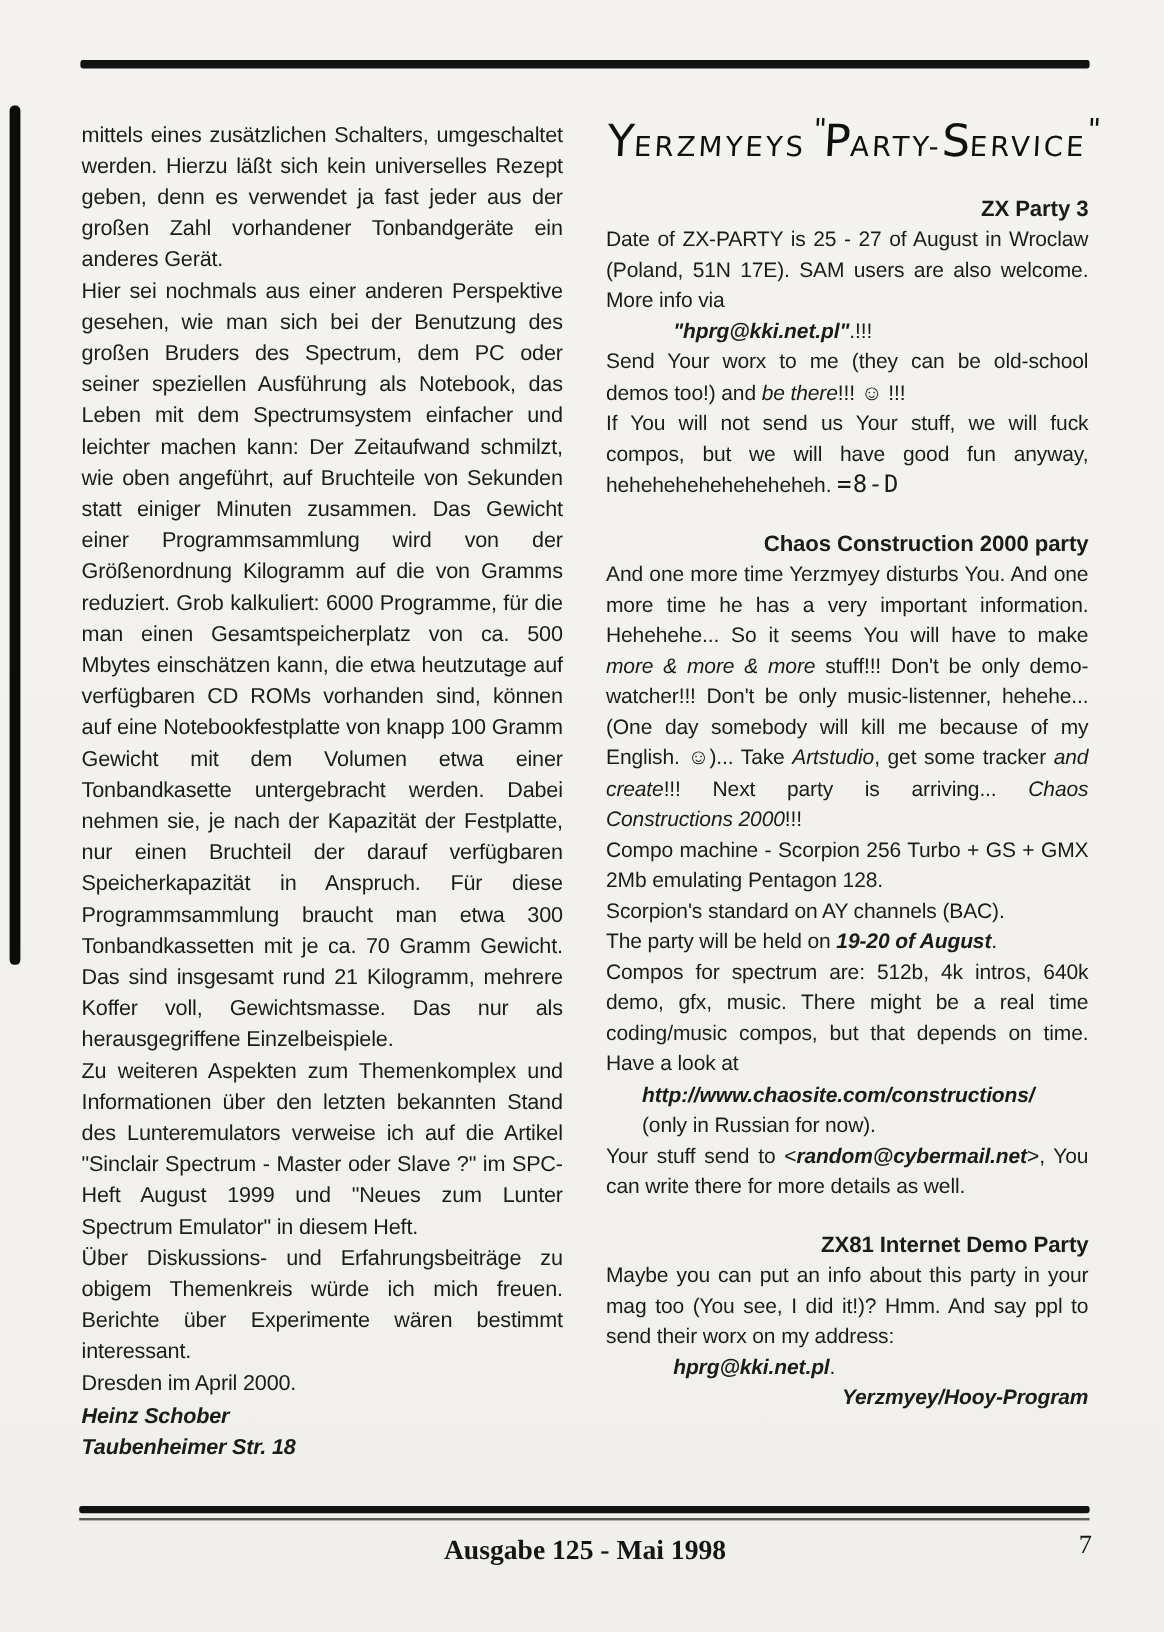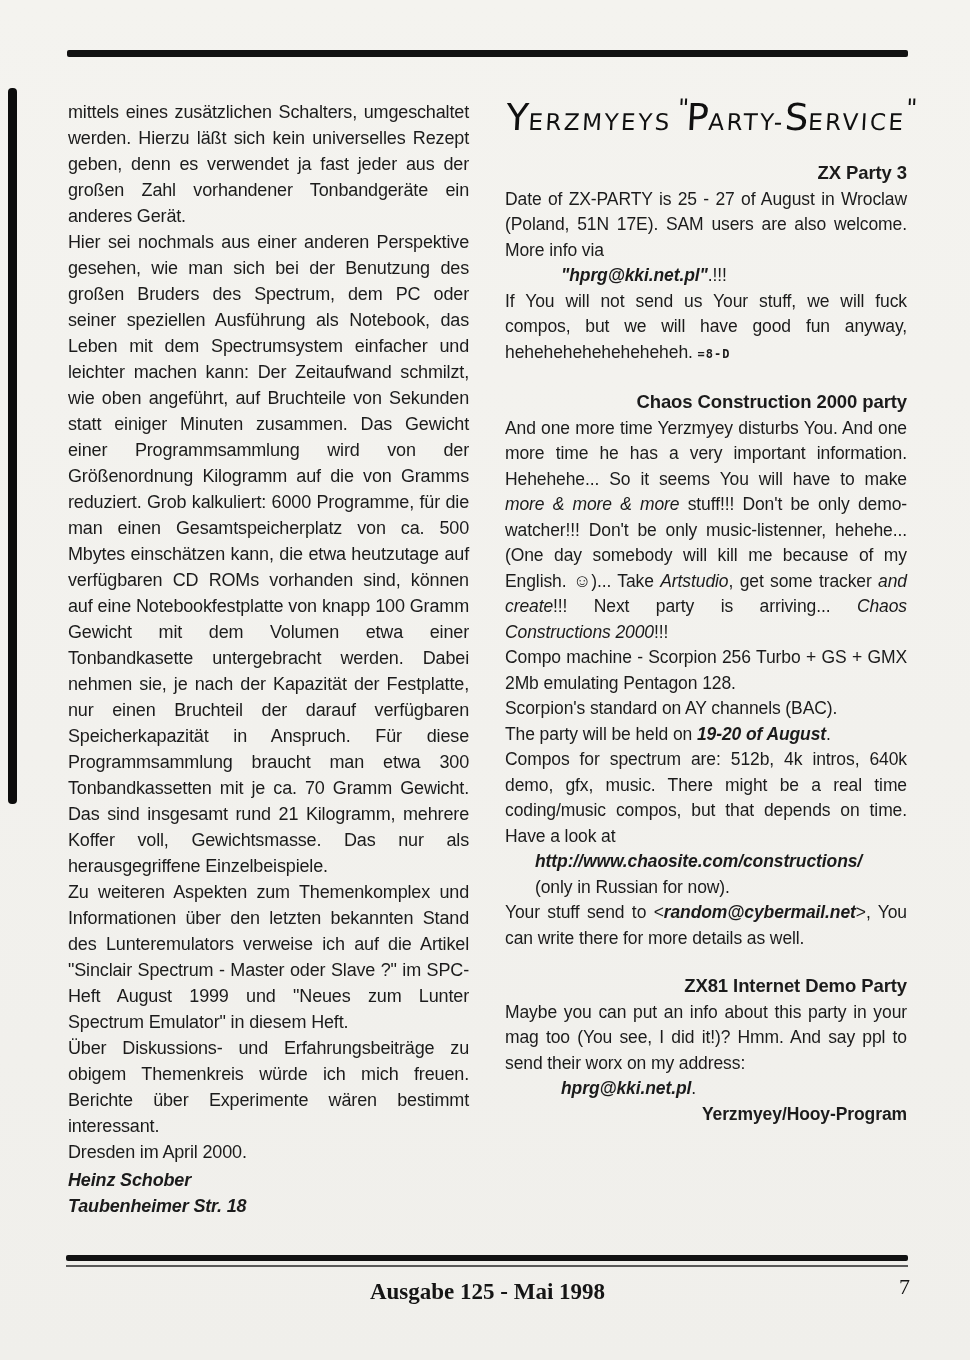--- a/index.html
+++ b/index.html
@@ -37,25 +37,25 @@
     transform:skewX(-3deg); transform-origin:left bottom;
   }
   .t-big { font-size:37px; line-height:40px; }
   .t-sm  { font-size:23px; letter-spacing:2.5px; }
   .t-q   { font-size:24px; vertical-align:14px; letter-spacing:-2px; }
   .section { margin-top:22px; }
   .section h2 { font-size:18.5px; font-weight:bold; text-align:right; letter-spacing:-0.1px; margin:0 0 1px 0; }
   .col-right p { margin:0; }
   .indent   { padding-left:56px; text-align:left; }
   .indent-sm{ padding-left:30px; text-align:left; white-space:nowrap; }
-  .byline { text-align:right; font-weight:bold; }
+  .byline { text-align:right; font-weight:bold; font-style:italic; }
 
   .si  { font-style:italic; }
   .sbi { font-weight:bold; font-style:italic; }
-  .smono { font-family:"DejaVu Sans Mono", monospace; font-weight:bold; font-size:12px; letter-spacing:1px; }
+  .smono { font-family:"DejaVu Sans Mono", monospace; font-weight:normal; font-size:20px; letter-spacing:1px; }
   .ssm { font-size:18px; }
 
   .footer-issue {
     position:absolute; left:67px; top:1279px; width:841px; text-align:center;
     font-family:"Liberation Serif", serif; font-weight:bold; font-size:23px; color:#151515;
   }
   .footer-page {
     position:absolute; left:870px; top:1274px; width:40px; text-align:right;
     font-family:"Liberation Serif", serif; font-size:22px; color:#151515;
   }
@@ -80,20 +80,21 @@
     </div>
   </div>
 
   <div class="col-right">
     <div class="title"><span class="t-big">Y</span><span class="t-sm">ERZMYEYS</span> <span class="t-q">"</span><span class="t-big">P</span><span class="t-sm">ARTY</span><span class="t-sm">-</span><span class="t-big">S</span><span class="t-sm">ERVICE</span><span class="t-q">"</span></div>
 
     <div class="section">
       <h2>ZX Party 3</h2>
       <p><span>Date of ZX-PARTY is 25 - 27 of August in Wroclaw (Poland, 51N 17E). SAM users are also welcome. More info via</span></p>
       <p class="indent"><span class="sbi">"hprg@kki.net.pl"</span><span>.!!!</span></p>
+      <p><span>Send Your worx to me (they can be old-school demos too!) and </span><span class="si">be there</span><span>!!! </span><span class="ssm">☺</span><span> !!!</span></p>
       <p><span>If You will not send us Your stuff, we will fuck compos, but we will have good fun anyway, heheheheheheheheheh. </span><span class="smono">=8-D</span></p>
     </div>
 
     <div class="section">
       <h2>Chaos Construction 2000 party</h2>
       <p><span>And one more time Yerzmyey disturbs You. And one more time he has a very important information. Hehehehe... So it seems You will have to make </span><span class="si">more &amp; more &amp; more</span><span> stuff!!! Don't be only demo-watcher!!! Don't be only music-listenner, hehehe...(One day somebody will kill me because of my English. </span><span class="ssm">☺</span><span>)... Take </span><span class="si">Artstudio</span><span>, get some tracker </span><span class="si">and create</span><span>!!! Next party is arriving... </span><span class="si">Chaos Constructions 2000</span><span>!!!</span></p>
       <p><span>Compo machine - Scorpion 256 Turbo + GS + GMX 2Mb emulating Pentagon 128.</span></p>
       <p><span>Scorpion's standard on AY channels (BAC).</span></p>
       <p><span>The party will be held on </span><span class="sbi">19-20 of August</span><span>.</span></p>
       <p><span>Compos for spectrum are: 512b, 4k intros, 640k demo, gfx, music. There might be a real time coding/music compos, but that depends on time. Have a look at</span></p>

